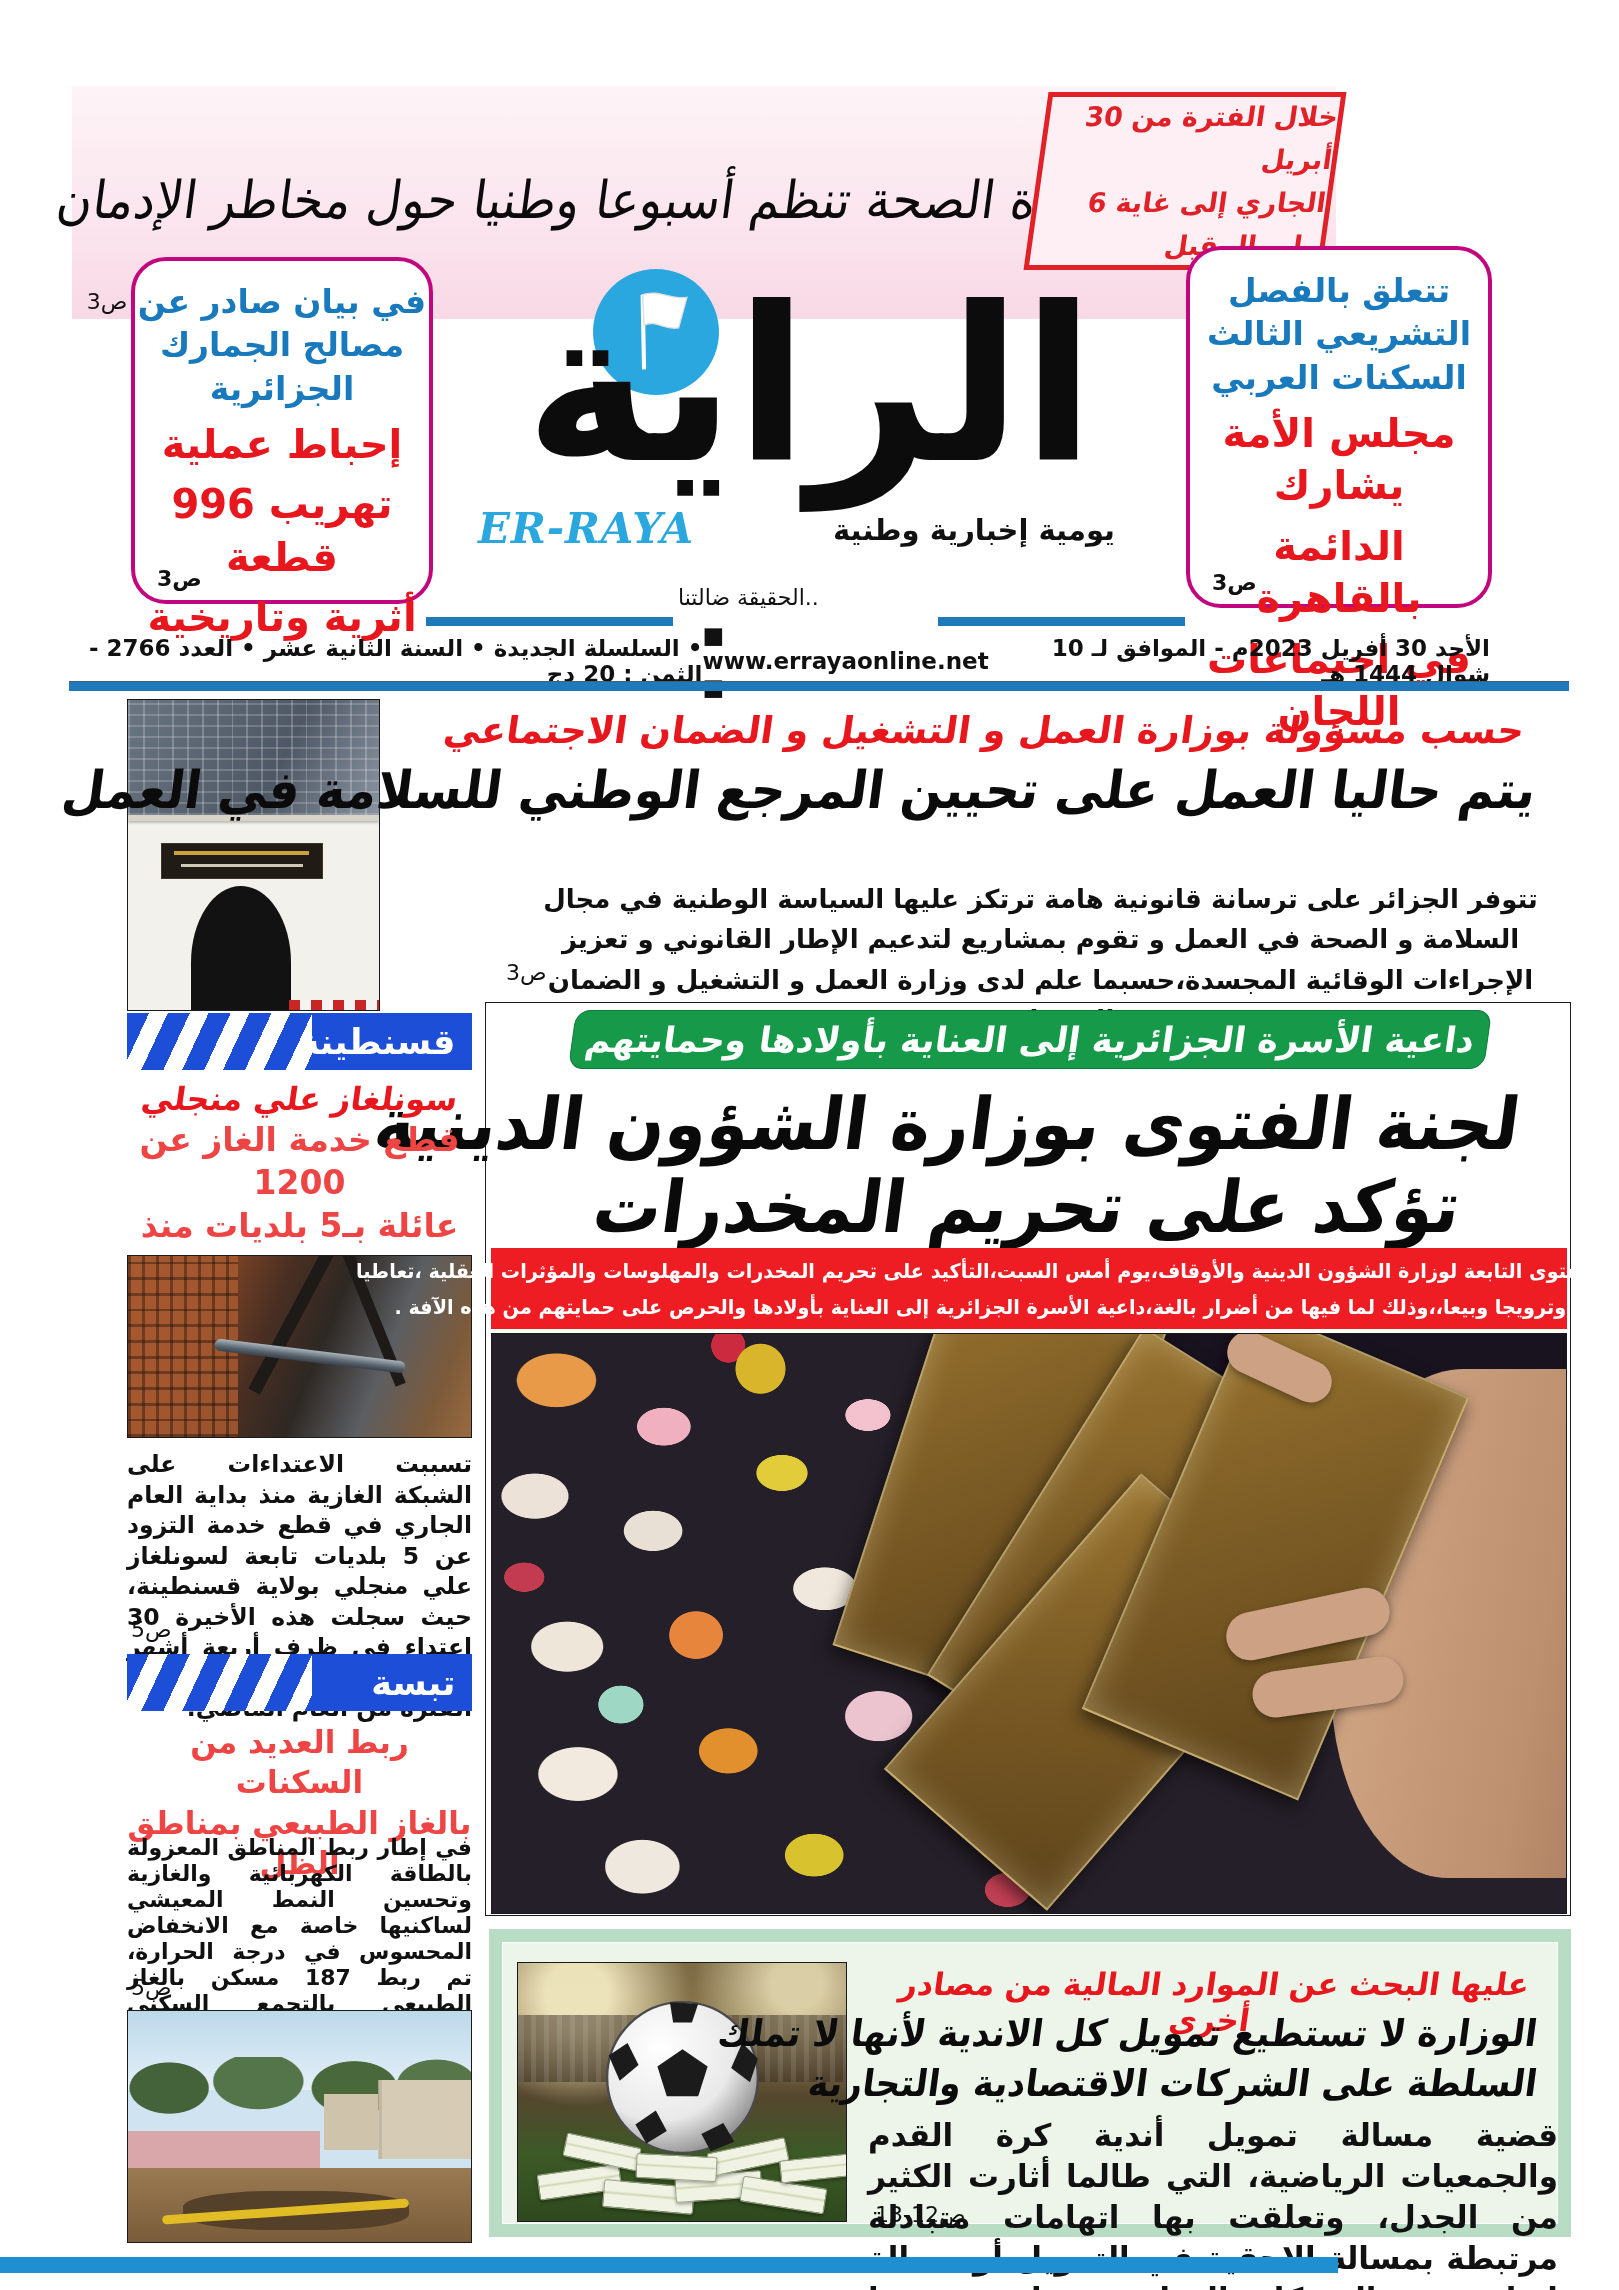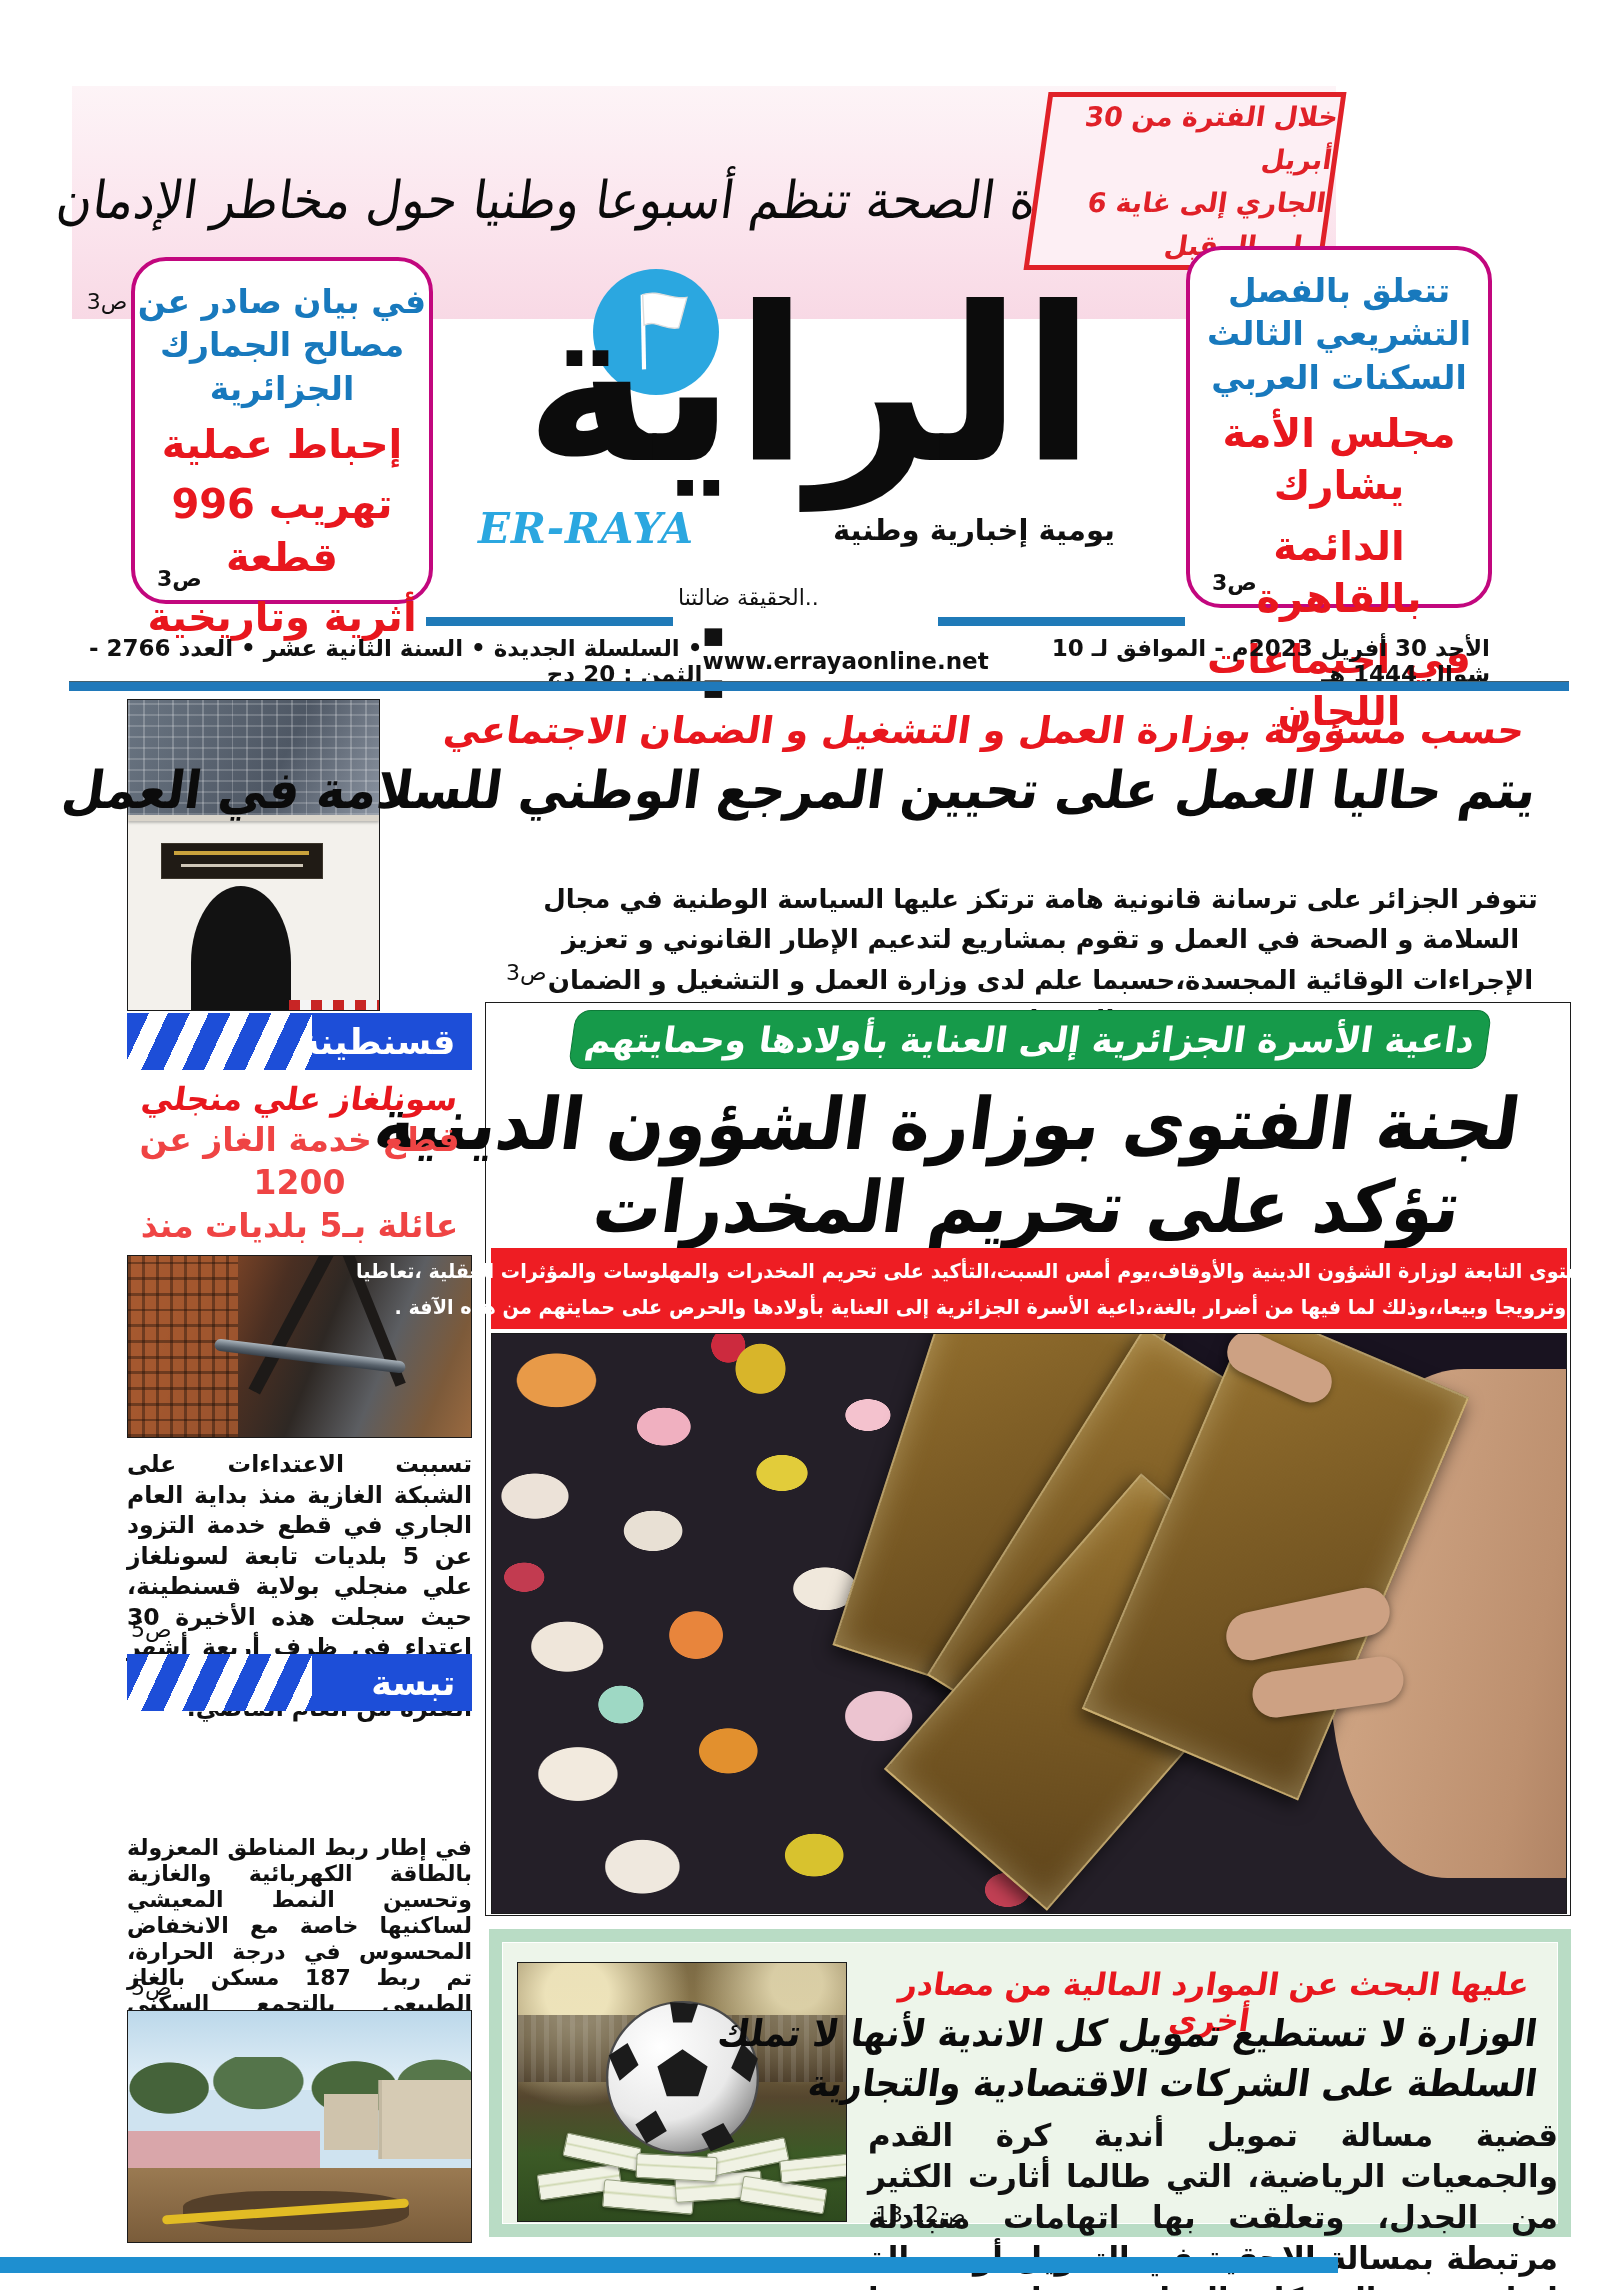--- a/index.html
+++ b/index.html
@@ -279,20 +279,24 @@
     <div class="gas-beam gb2"></div>
     <div class="gas-pipe"></div>
   </div>
   <div class="abs col-body" style="top:1449px;font-size:23.5px;line-height:1.3;">تسببت الاعتداءات على الشبكة الغازية منذ بداية العام الجاري في قطع خدمة التزود عن 5 بلديات تابعة لسونلغاز علي منجلي بولاية قسنطينة، حيث سجلت هذه الأخيرة 30 اعتداء في ظرف أربعة أشهر  مقارنة بـ49 اعتداء خلال نفس الفترة من العام الماضي.</div>
   <div class="abs pref" style="left:131px;top:1617px;">ص5</div>
 
   <div class="abs section-bar" style="left:127px;top:1654px;">
     <div class="bar-stripes"></div>
     <div class="bar-label">تبسة</div>
   </div>
+  <div class="abs col-head ctr" style="top:1722px;font-size:31px;">
+    <div>ربط العديد من السكنات</div>
+    <div>بالغاز الطبيعي بمناطق الظل</div>
+  </div>
   <div class="abs col-body" style="top:1835px;font-size:22px;line-height:1.18;">في إطار ربط المناطق المعزولة بالطاقة الكهربائية والغازية وتحسين النمط المعيشي لساكنيها خاصة مع الانخفاض المحسوس في درجة الحرارة، تم ربط 187 مسكن بالغاز الطبيعي بالتجمع السكني الخشين ببلدية مرسط بطول شبكة توزيع تقدر بـ 34.5 كلم، ويندرج هذا المشروع ضمن برنامج صندوق الضمان والتضامن للجماعات المحلية ،</div>
   <div class="abs pref" style="left:131px;top:1975px;">ص5</div>
   <div class="abs photo street-photo">
     <div class="s-sky"></div>
     <div class="s-trees"></div>
     <div class="s-bldg"></div>
     <div class="s-bldg2"></div>
     <div class="s-wall"></div>
     <div class="s-ground"></div>
     <div class="s-trench"></div>

